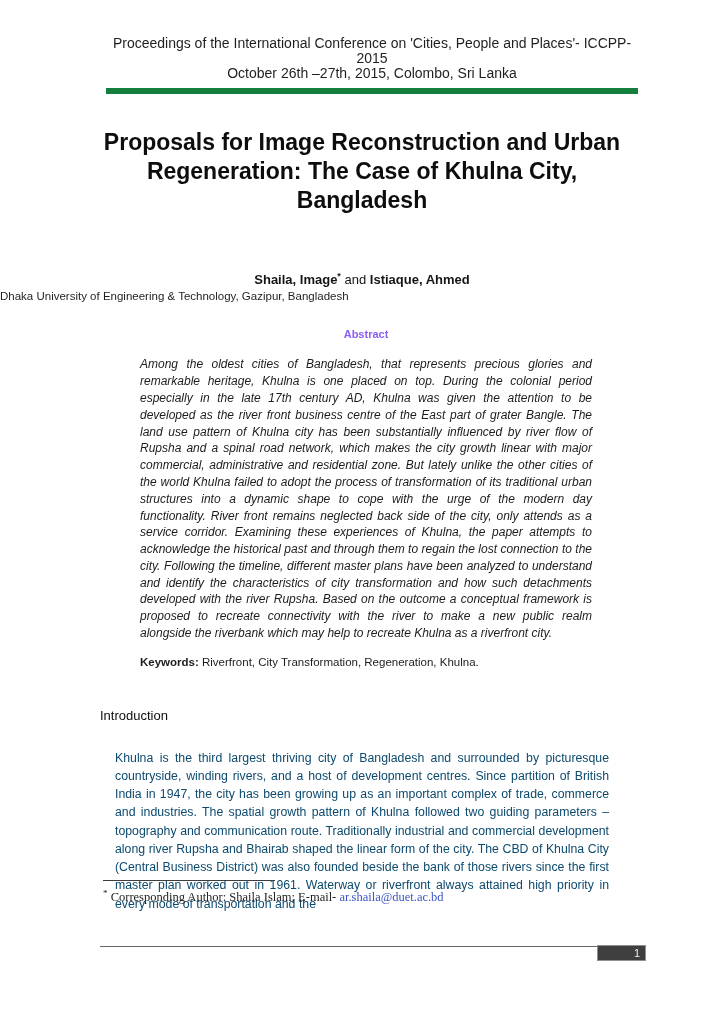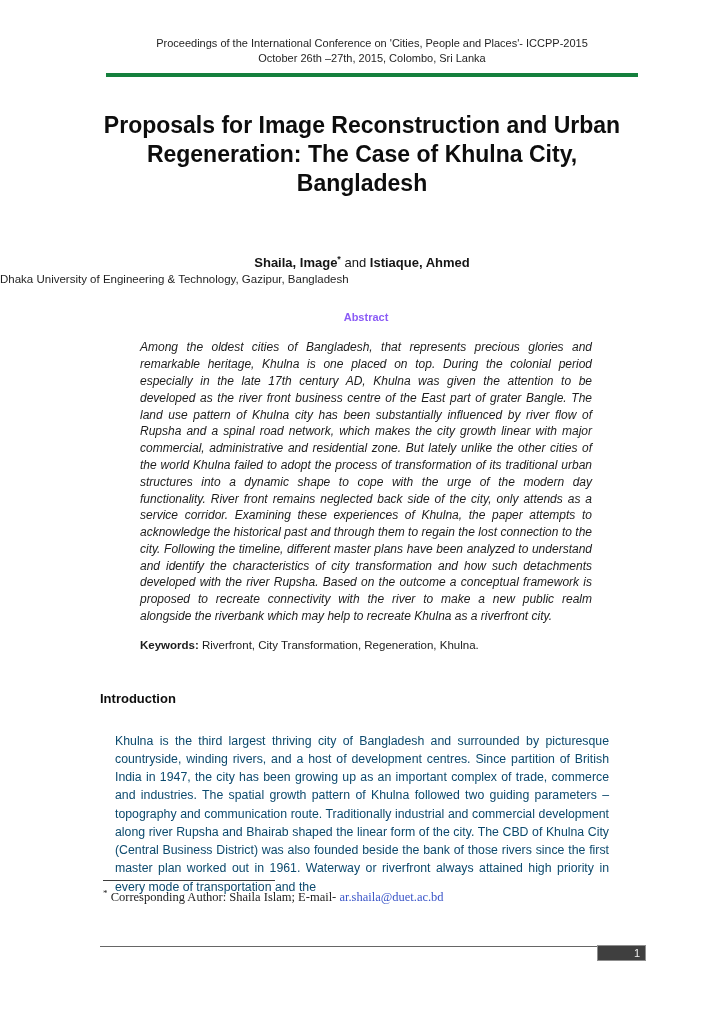--- a/index.html
+++ b/index.html
@@ -10,23 +10,23 @@
     margin: 0 auto;
     background: #ffffff;
     font-family: "Liberation Sans", sans-serif;
     color: #1c1c1c;
     overflow: hidden;
   }
   .conf-header {
     margin: 0 86px 0 106px;
     padding-top: 36px;
     padding-bottom: 7px;
-    border-bottom: 4px solid #15803d;
+    border-bottom: 6px solid #15803d;
     text-align: center;
-    font-size: 11px;
+    font-size: 14px;
     line-height: 15px;
     color: #1f1f1f;
   }
   .title {
     margin: 34px 90px 0;
     text-align: center;
     font-weight: bold;
     font-size: 23px;
     line-height: 29px;
     color: #0d0d0d;
@@ -61,21 +61,21 @@
     color: #1c1c1c;
   }
   .keywords {
     margin: 14px 0 0;
     font-size: 11.5px;
     color: #1c1c1c;
   }
   .keywords .kw-label { font-weight: bold; margin-top: 21px; }
   .intro-heading {
     margin: 40px 100px 0;
-    font-weight: bold;
+    font-weight: normal;
     font-size: 13px;
     color: #0d0d0d;
   }
   .intro-body {
     margin: 26px 115px 0;
     font-size: 12.3px;
     line-height: 18.2px;
     text-align: justify;
     color: #0c4a6e;
   }

